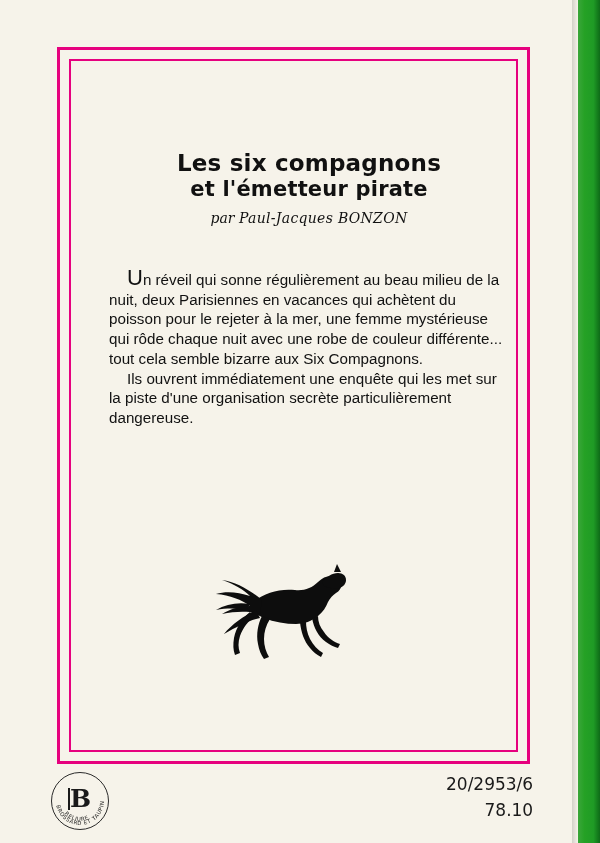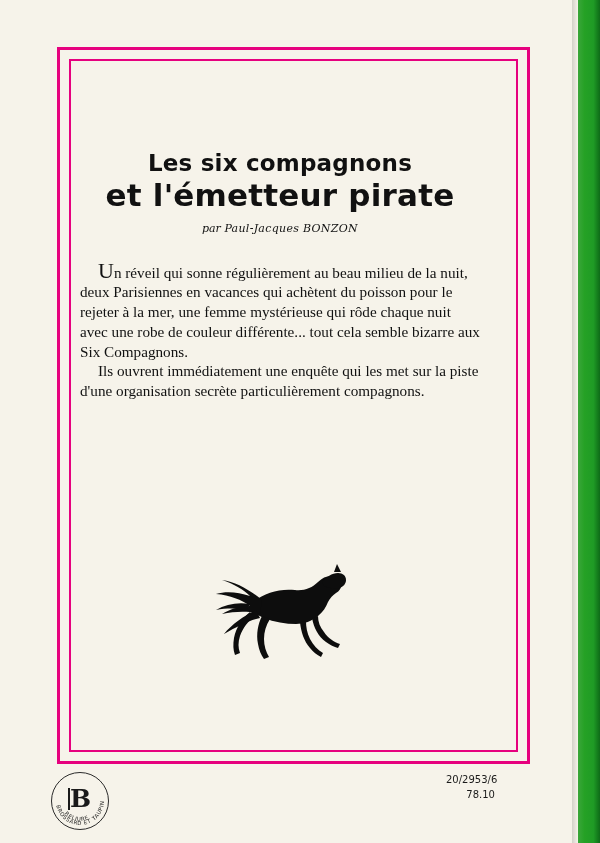--- a/index.html
+++ b/index.html
@@ -65,59 +65,59 @@
     left: 69px;
     top: 59px;
     width: 449px;
     height: 693px;
     border: 2px solid #e6007e;
     box-sizing: border-box;
   }
 
   #content {
     position: absolute;
-    left: 80px;
+    left: 109px;
     top: 150px;
     width: 400px;
   }
 
   .title {
     text-align: center;
     color: #111111;
     font-family: "DejaVu Sans", sans-serif;
     font-weight: bold;
     letter-spacing: 0.2px;
     line-height: 1.18;
   }
   .title .l1 {
     display: block;
     font-size: 23px;
   }
   .title .l2 {
     display: block;
-    font-size: 31px;
+    font-size: 21px;
   }
 
   .author {
     text-align: center;
     margin-top: 8px;
     font-family: "DejaVu Serif", serif;
     font-style: italic;
-    font-size: 11px;
+    font-size: 14px;
     color: #111111;
   }
   .author .name {
     font-style: italic;
     letter-spacing: 0.3px;
   }
 
   #blurb {
-    margin-top: 26px;
+    margin-top: 42px;
     color: #111111;
-    font-family: Liberation Serif, serif;
+    font-family: Liberation Sans, sans-serif;
     font-size: 15.2px;
     line-height: 1.30;
     text-align: left;
   }
   #blurb p {
     margin: 0;
     text-indent: 18px;
   }
   #blurb p.first {
     text-indent: 18px;
@@ -183,24 +183,24 @@
     font-size: 5.4px;
     letter-spacing: 0.6px;
     fill: #1a1a1a;
   }
 
   #codes {
     position: absolute;
     left: 446px;
     top: 772px;
     font-family: "DejaVu Sans", sans-serif;
-    font-size: 10px;
+    font-size: 17px;
     color: #1a1a1a;
     line-height: 1.5;
-    text-align: center;
+    text-align: right;
   }
   #codes .line2 {
     margin-left: 18px;
   }
 </style>
 </head>
 <body>
 
 <div id="page">
 
@@ -217,21 +217,21 @@
       <span class="l1">Les six compagnons</span>
       <span class="l2">et l'émetteur pirate</span>
     </div>
 
     <div class="author">
       <span>par </span><span class="name">Paul-Jacques BONZON</span>
     </div>
 
     <div id="blurb">
       <p class="first"><span class="dropcap">U</span><span>n réveil qui sonne régulièrement au beau milieu de la nuit, deux Parisiennes en vacances qui achètent du poisson pour le rejeter à la mer, une femme mystérieuse qui rôde chaque nuit avec une robe de couleur différente... tout cela semble bizarre aux Six Compagnons.</span></p>
-      <p>Ils ouvrent immédiatement une enquête qui les met sur la piste d'une organisation secrète particulièrement compagnons.</p>
+      <p>Ils ouvrent immédiatement une enquête qui les met sur la piste d'une organisation secrète particulièrement dangereuse.</p>
     </div>
   </div>
 
   <div id="pegasus">
     <svg viewBox="0 0 160 130" width="160" height="130" aria-hidden="true">
       <g fill="#0d0d0d">
 
         <path d="M48 70 C58 56, 78 50, 95 52 C104 53, 112 50, 118 44 C122 40, 126 38, 131 38
                  C136 38, 140 41, 141 45 C142 49, 140 53, 136 55 C133 57, 130 60, 128 64
                  C126 69, 123 74, 118 78 C112 83, 104 86, 96 86 C86 86, 74 84, 64 80

